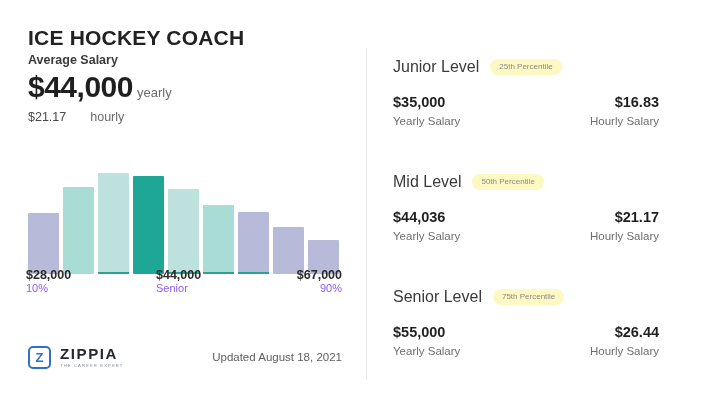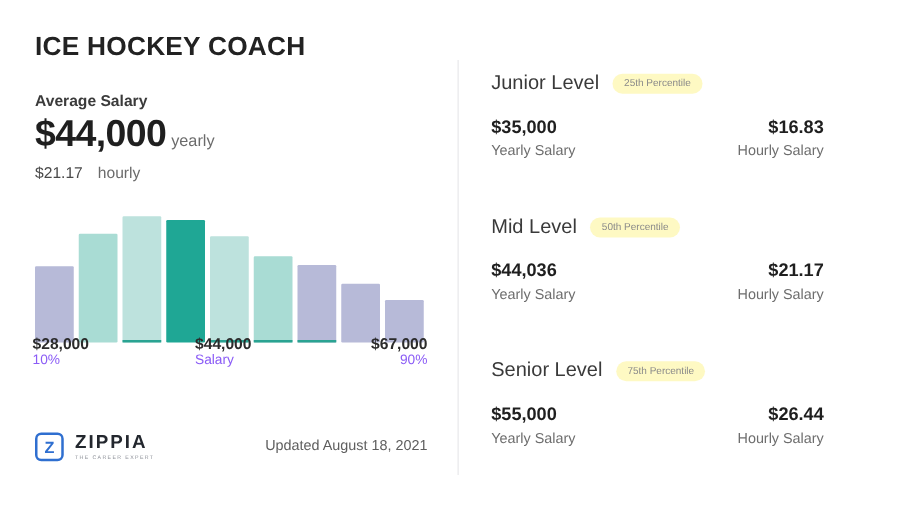--- a/index.html
+++ b/index.html
@@ -44,21 +44,21 @@
     letter-spacing: 0.2px;
     color: #222222;
     line-height: 1.1;
     margin: 0 0 0 0;
     white-space: nowrap;
   }
   .avg-label {
     font-size: 12.5px;
     font-weight: bold;
     color: #3b3b3b;
-    margin-top: 25px;
+    margin-top: 4px;
   }
   .avg-row {
     display: flex;
     align-items: baseline;
     margin-top: 4px;
   }
   .avg-amount {
     font-size: 30px;
     font-weight: bold;
     color: #1f1f1f;
@@ -75,21 +75,21 @@
     align-items: baseline;
     margin-top: 7px;
   }
   .hourly-amount {
     font-size: 12.5px;
     color: #4a4a4a;
   }
   .hourly-period {
     font-size: 12.5px;
     color: #6b6b6b;
-    margin-left: 12px;
+    margin-left: 24px;
   }
 
   
   .chart {
     position: absolute;
     left: 28px;
     top: 170px;
     width: 312px;
     height: 104px;
   }
@@ -289,21 +289,21 @@
       </div>
   </div>
 
   <div class="axis">
     <div class="axis-col left-col">
       <div class="axis-value">$28,000</div>
       <div class="axis-sub">10%</div>
     </div>
     <div class="axis-col mid-col">
       <div class="axis-value">$44,000</div>
-      <div class="axis-sub">Salary</div>
+      <div class="axis-sub">Senior</div>
     </div>
     <div class="axis-col right-col">
       <div class="axis-value">$67,000</div>
       <div class="axis-sub">90%</div>
     </div>
   </div>
 
   <div class="footer">
     <div class="brand">
       <div class="brand-mark">

